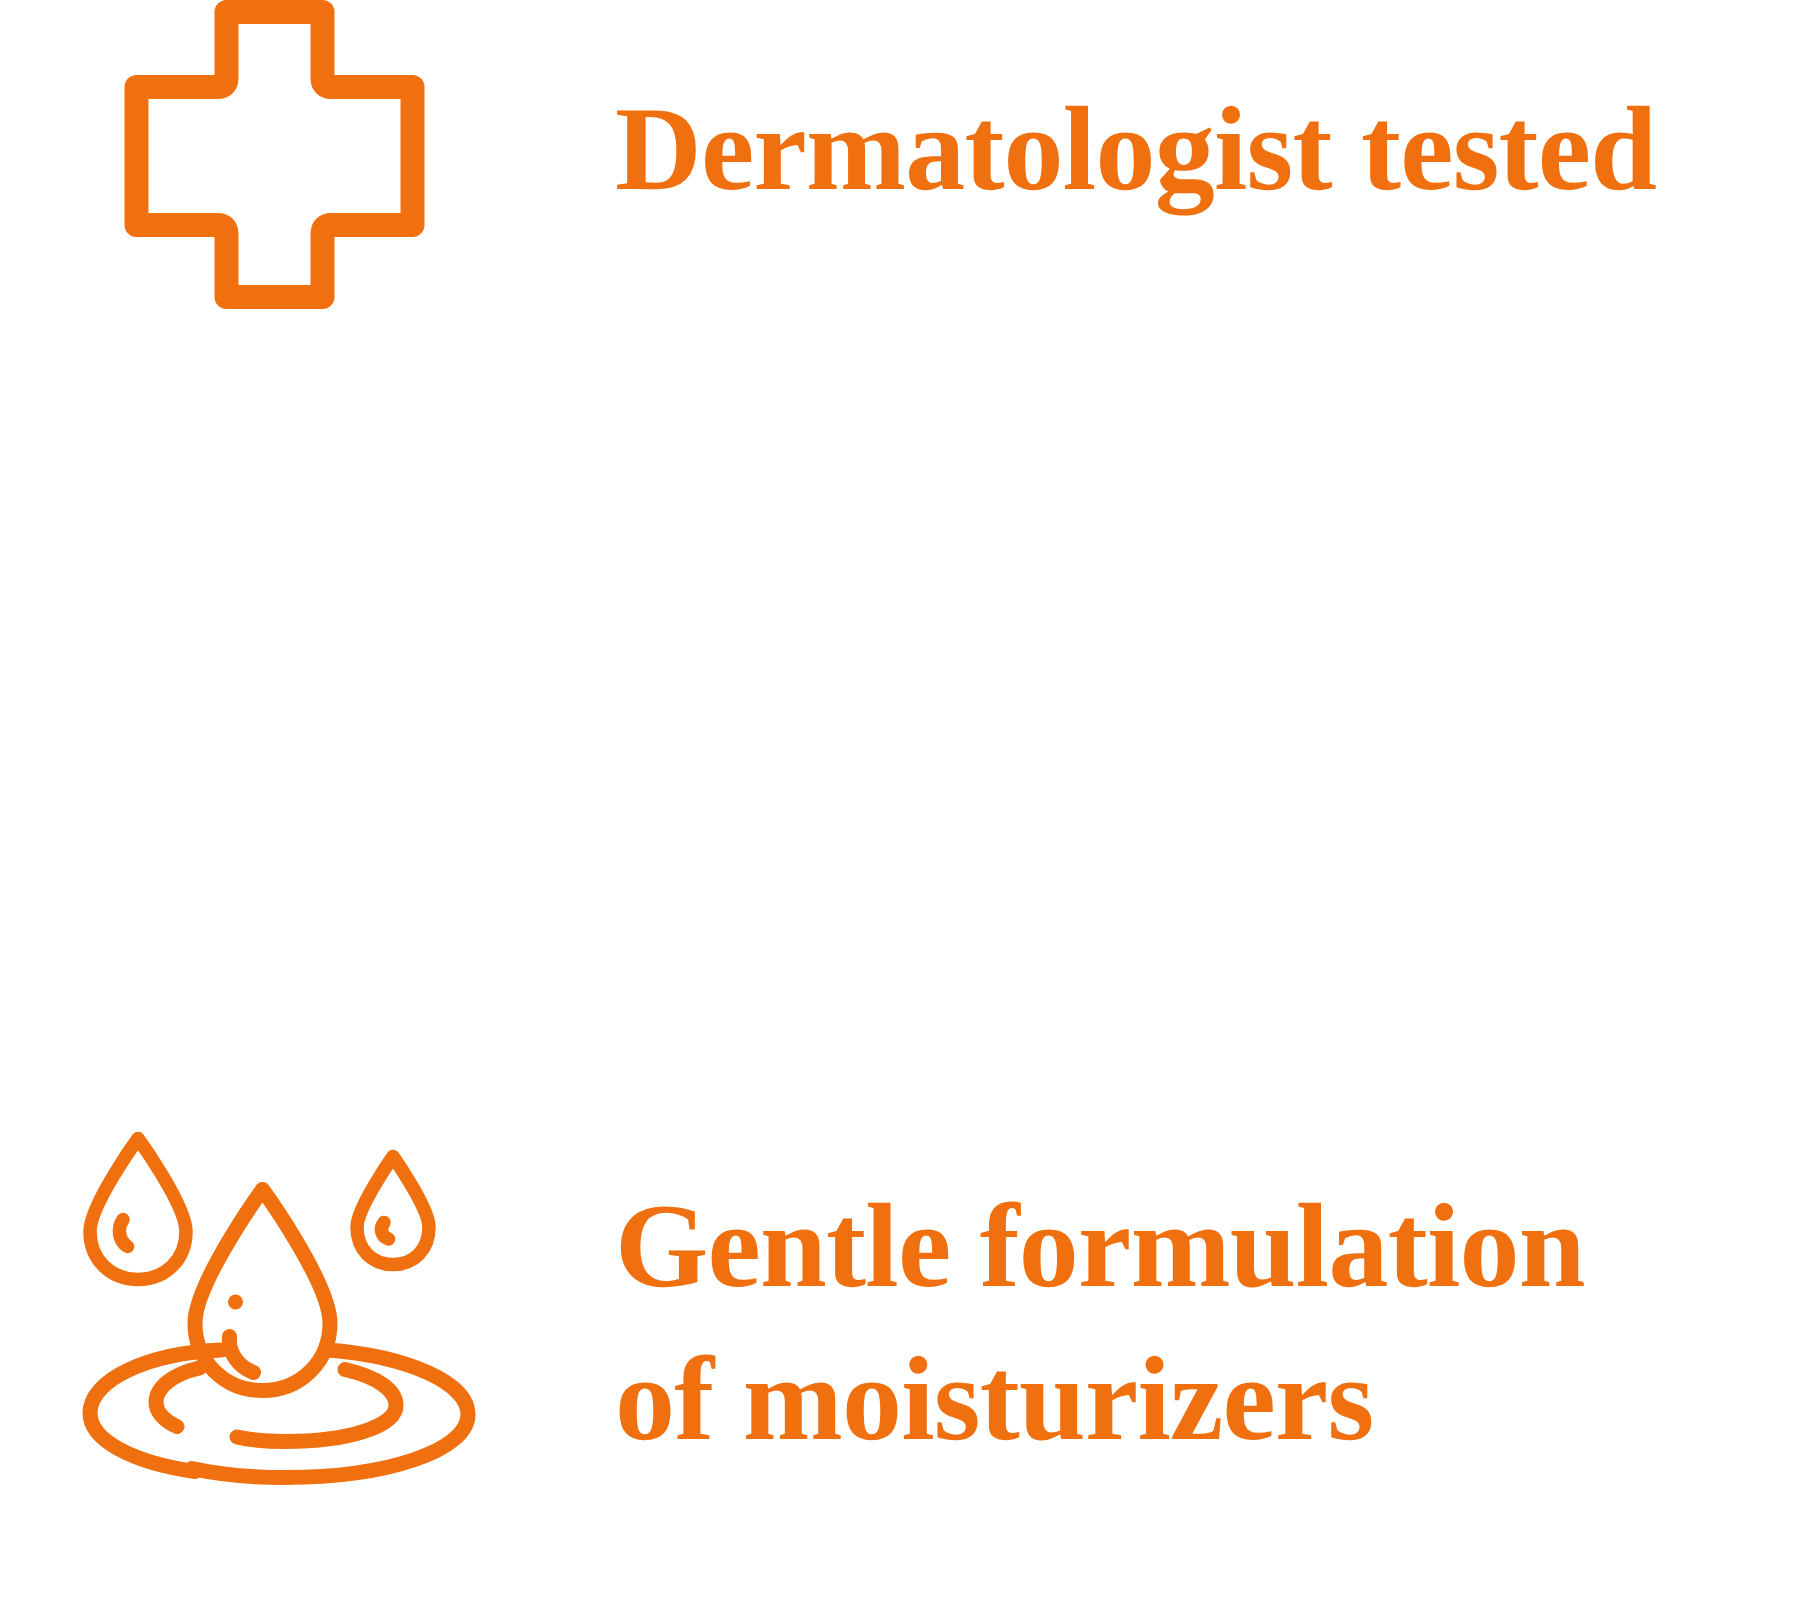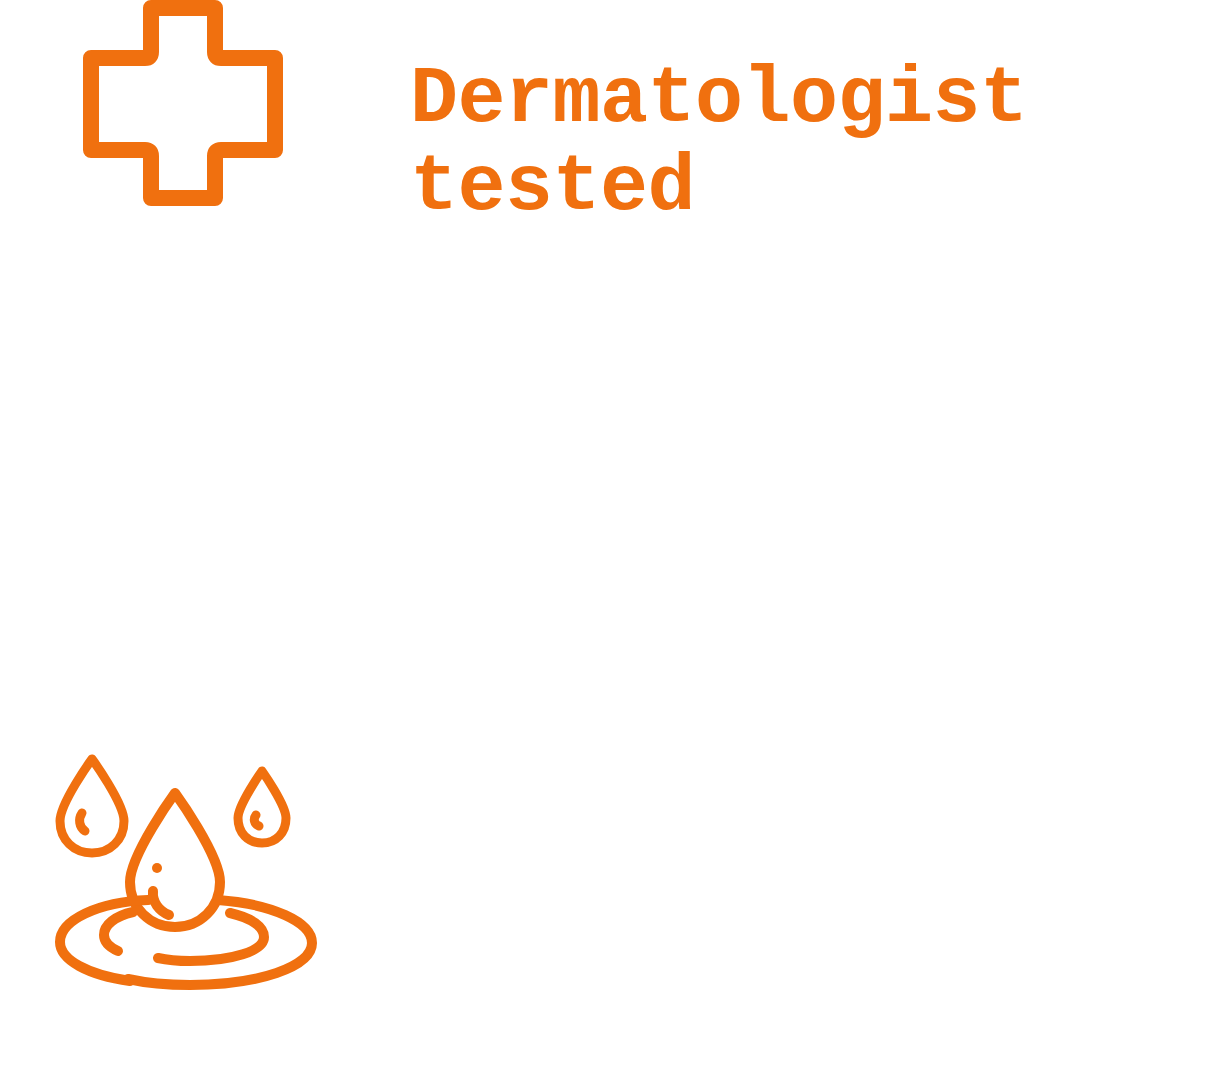--- a/index.html
+++ b/index.html
@@ -30,21 +30,21 @@
   }
 
   .benefit-icon {
     position: absolute;
     display: block;
   }
 
   .benefit-text {
     position: absolute;
     color: #F0700F;
-    font-family: Liberation Mono, monospace;
+    font-family: Liberation Serif, serif;
     font-weight: bold;
     letter-spacing: -0.5px;
     white-space: pre-line;
     margin: 0;
     padding: 0;
   }
 
   
   #row-dermatologist { left: 0; top: 0; width: 1208px; height: 370px; }
   #icon-medical-cross { left: 76px; top: 0px; }
@@ -98,20 +98,22 @@
         <path d="M113 146 C112 157 119 166 129 170" stroke-width="10"></path>
 
         <path d="M108 155 C58 157 20 175 20 197 C20 215 48 230 90 236" stroke-width="10"></path>
         <path d="M178 155 C232 159 272 177 272 198 C272 222 218 240 150 240 C127 240 106 238 88 234" stroke-width="10"></path>
 
         <path d="M93 167 C75 171 64 180 64 190 C64 196 69 202 78 206" stroke-width="10"></path>
         <path d="M190 168 C212 173 224 182 224 192 C224 206 192 216 150 216 C138 216 127 215 118 213" stroke-width="10"></path>
       </g>
     </svg>
 
+    <p id="text-gentle" class="benefit-text" style="color: rgb(240, 112, 15);">Gentle formulation
+of moisturizers</p>
   </div>
 
   <div id="row-coconut" class="benefit-row">
 
     
 
     
   </div>
 
 </div>

